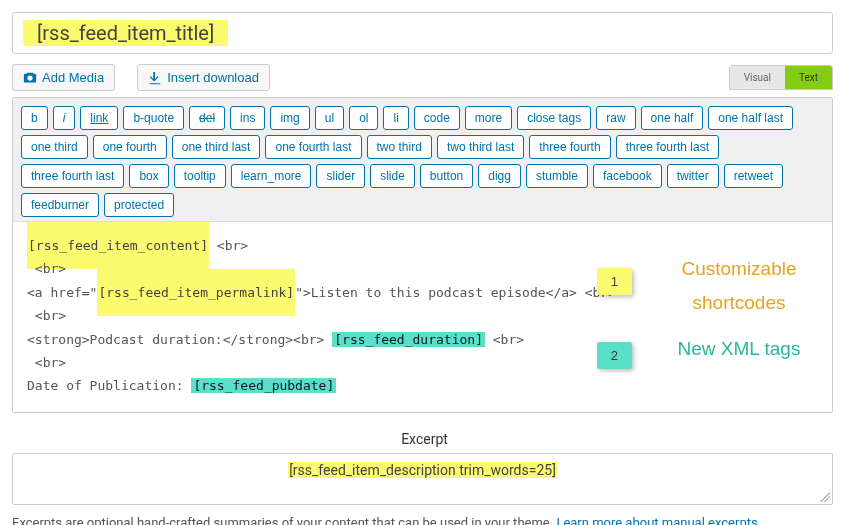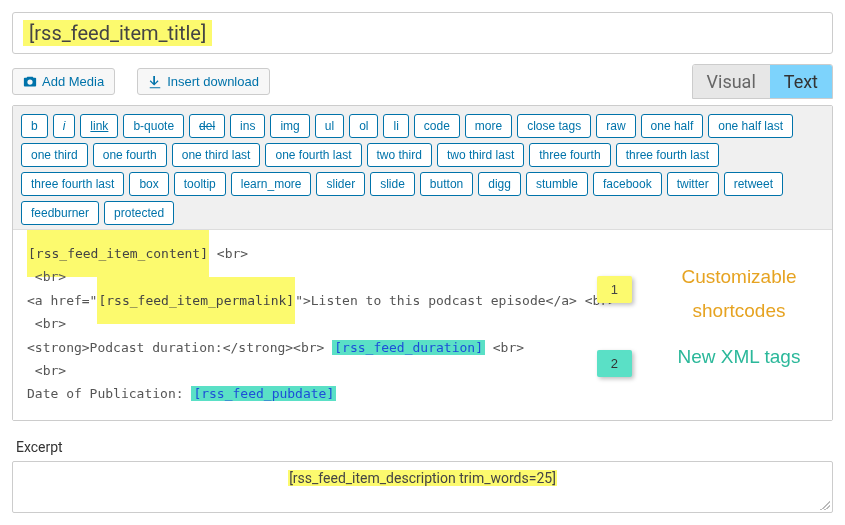--- a/index.html
+++ b/index.html
@@ -1,41 +1,41 @@
 <!DOCTYPE html>
 <html><head>
 <meta charset="utf-8">
 <style>
   * { box-sizing: border-box; margin: 0; padding: 0; }
   body { font-family: -apple-system, "Segoe UI", Roboto, sans-serif; font-size: 13px; color: #444; background: #fff; padding: 12px; width: 845px; }
   .title-field { width: 100%; border: 1px solid #ccc; border-radius: 3px; padding: 8px 10px; font-size: 20px; margin-bottom: 10px; }
-  .title-field .hl-yellow { background: #fcfa6e; padding: 1px 6px; }
+  .title-field .hl-yellow { background: #fcfa6e; padding: 1px 14px; }
   .row-buttons { display: flex; align-items: center; gap: 22px; margin-bottom: 6px; }
   .btn { display: inline-flex; align-items: center; gap: 5px; border: 1px solid #ccc; border-radius: 3px; background: #f7f7f7; padding: 5px 10px; font-size: 13px; color: #0073aa; cursor: pointer; }
   .btn svg { fill: #0073aa; }
   .tabs { margin-left: auto; border: 1px solid #ccc; border-top-left-radius: 3px; border-top-right-radius: 3px; overflow: hidden; }
-  .tab { display: inline-block; padding: 6px 14px; font-size: 18px; color: #666; cursor: pointer; }
-  .tab.active { background: #7dd3fc; color: #333; }
+  .tab { display: inline-block; padding: 6px 14px; font-size: 10px; color: #666; cursor: pointer; }
+  .tab.active { background: #84cc16; color: #333; }
   .tab.inactive { background: #e7e7e7; }
   .editor-wrap { border: 1px solid #ccc; border-radius: 2px; background: #f7f7f7; }
   .quicktags { padding: 8px 8px 4px 8px; display: flex; flex-wrap: wrap; gap: 5px; background: #f0f0f0; border-bottom: 1px solid #ddd; }
   .qt-btn { border: 1px solid #0073aa; border-radius: 3px; background: #fff; color: #0073aa; font-size: 12px; padding: 3px 9px; cursor: pointer; line-height: 16px; }
   .qt-btn.del { text-decoration: line-through; }
   .qt-btn.i { font-style: italic; }
   .qt-btn.link { text-decoration: underline; }
   .editor-body { position: relative; background: #fff; padding: 12px 14px; font-family: Consolas, Monaco, monospace; font-size: 13px; color: #555; line-height: 1.8; min-height: 190px; }
   .editor-body .hl-yellow { background: #fcfa6e; color: #444; padding: 16px 1px; }
-  .editor-body .hl-teal { background: #5ae0c6; color: #1d4ed8; padding: 0 2px; }
+  .editor-body .hl-teal { background: #5ae0c6; color: #0f172a; padding: 0 2px; }
   .badge { position: absolute; right: 200px; font-size: 13px; padding: 2px 14px; border-radius: 2px; box-shadow: 2px 2px 4px rgba(0,0,0,0.25); font-family: -apple-system, sans-serif; }
   .badge.b1 { top: 46px; background: #fcfa6e; color: #444; }
   .badge.b2 { top: 120px; background: #5ae0c6; color: #333; }
   .annot { position: absolute; right: 18px; font-size: 19px; color: #e6a321; font-family: -apple-system, sans-serif; text-align: center; }
   .annot.a1 { top: 30px; }
   .annot.a2 { top: 110px; color: #2bb89a; }
-  .section-label { margin: 18px 0 6px 4px; font-size: 14px; color: #333; }
+  .section-label { margin: 18px 0 6px 4px; font-size: 14px; color: #333; text-align: center; }
   .excerpt-box { width: 100%; border: 1px solid #ccc; border-radius: 2px; padding: 8px 14px; font-size: 14px; min-height: 52px; position: relative; text-align: center; }
   .excerpt-box::after { content:""; position:absolute; right:2px; bottom:2px; width:10px; height:10px; background: linear-gradient(135deg, transparent 50%, #bbb 50%, #bbb 60%, transparent 60%, transparent 70%, #bbb 70%, #bbb 80%, transparent 80%); }
   .excerpt-box .hl-yellow { background: #fcfa6e; padding: 0 1px; }
   .helper { margin-top: 10px; font-size: 13px; color: #555; }
   .helper a { color: #0073aa; text-decoration: underline; }
 </style>
 </head>
 <body>
 
 <div class="title-field">

